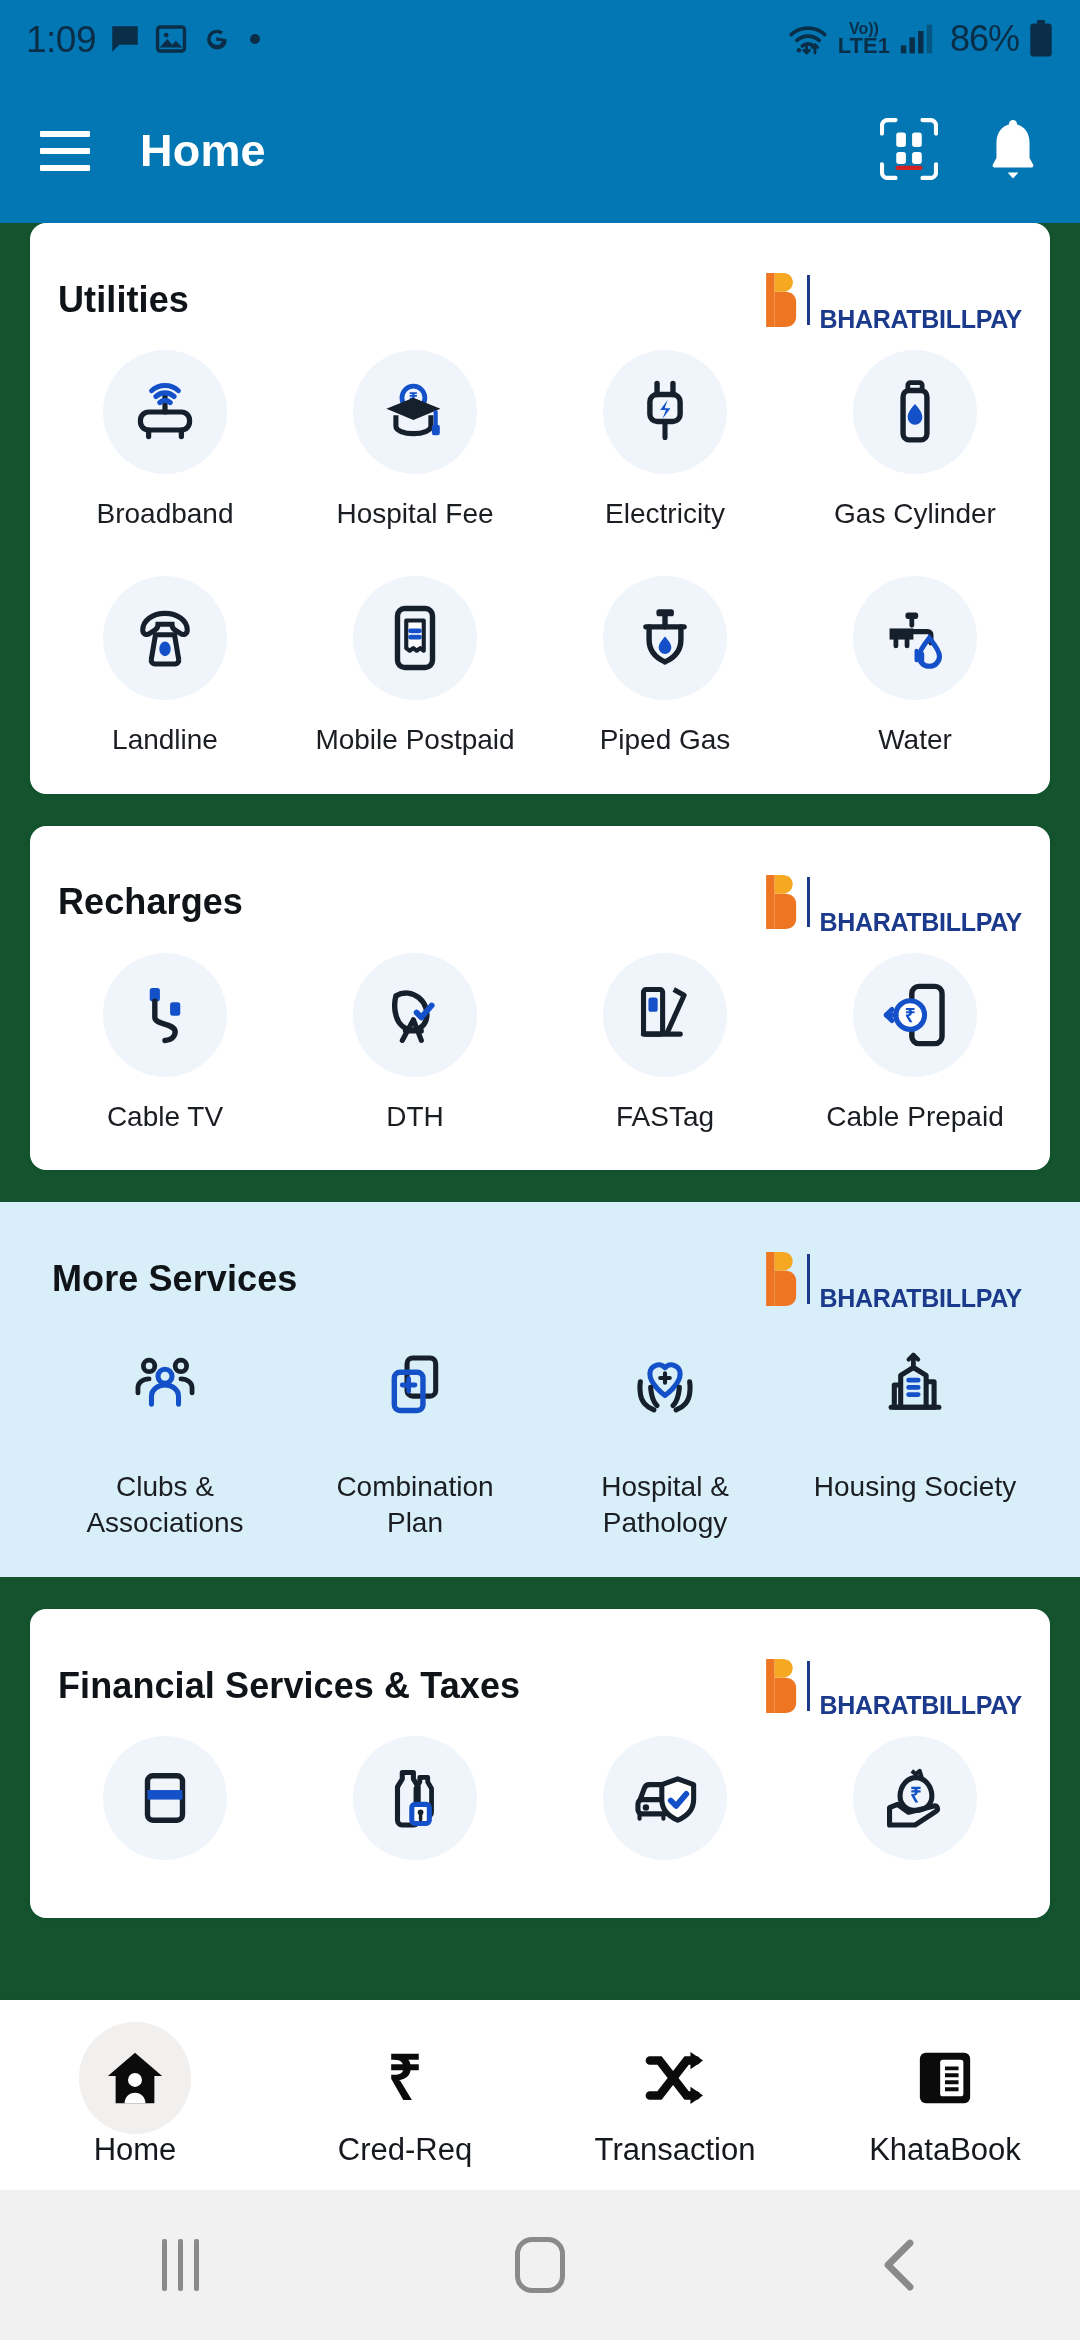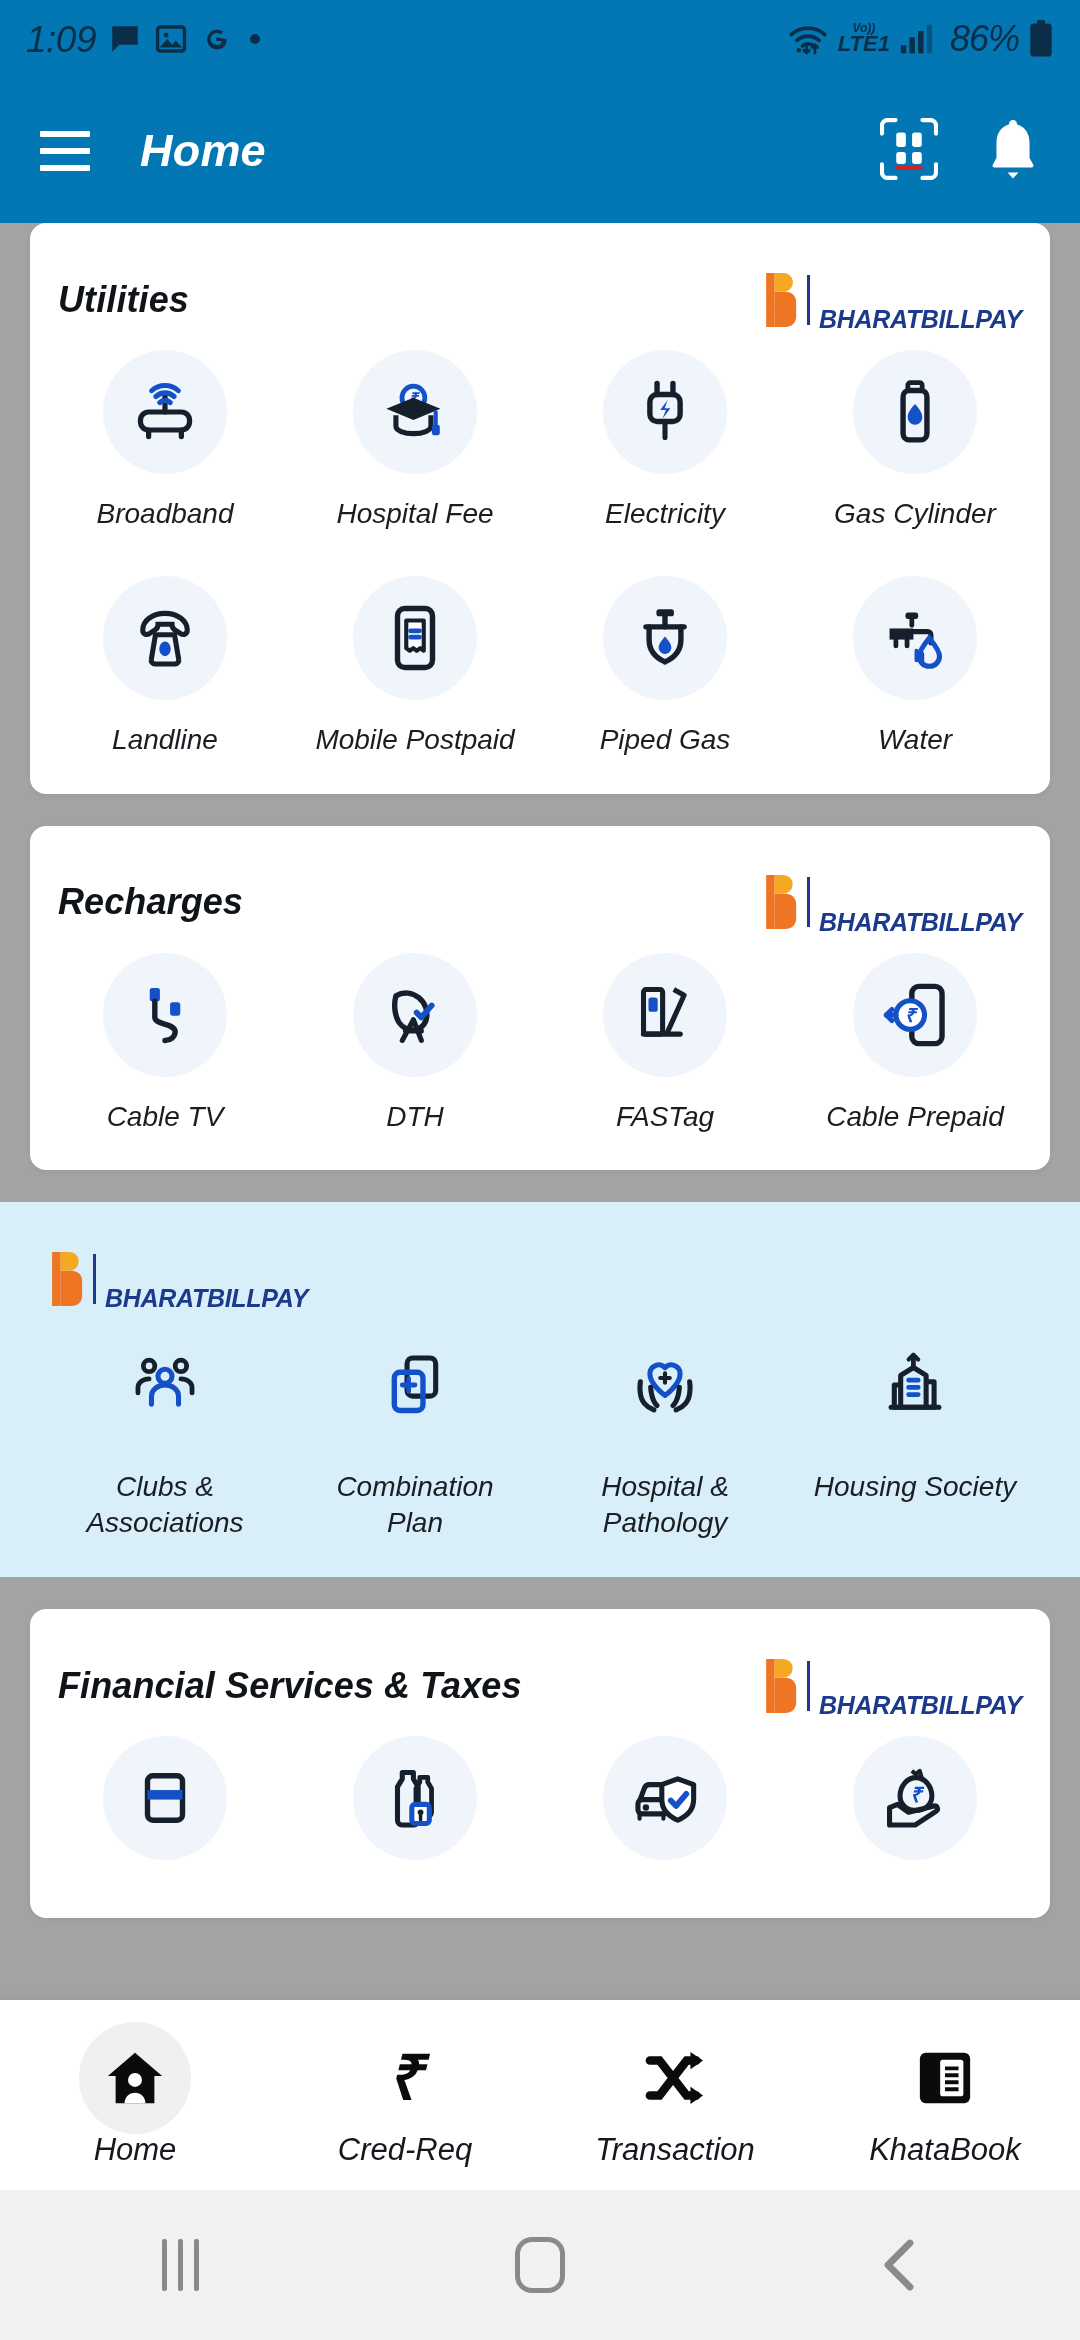--- a/index.html
+++ b/index.html
@@ -2,21 +2,21 @@
 <html><head>
 <meta charset="utf-8">
 <style>
   * { margin:0; padding:0; box-sizing:border-box; }
   html, body {
     width:1080px; height:2340px;
     font-family:"Liberation Sans", sans-serif;
     background:#EEF4FC;
     overflow:hidden;
   }
-  #screen { position:relative; width:1080px; height:2340px; background:#a3a3a3; overflow:hidden;font-style:italic; }
+  #screen { position:relative; width:1080px; height:2340px; background:#14532d; overflow:hidden; }
 
   
   .statusbar {
     position:absolute; top:0; left:0; width:1080px; height:78px;
     background:#0377B4; display:flex; align-items:center;
     padding:0 26px; color:#07314A;
   }
   .sb-left { display:flex; align-items:center; gap:12px; }
   .sb-time { font-size:37px; font-weight:400; color:#0A2E47; letter-spacing:-0.5px; line-height:1; }
   .sb-icon { display:flex; align-items:center; }
@@ -136,21 +136,21 @@
         <svg width="42" height="34" viewBox="0 0 30 24">
           <path d="M3 8.8a18 18 0 0 1 24 0" fill="none" stroke="#0A2E47" stroke-width="2.6" stroke-linecap="round"></path>
           <path d="M7 13a12 12 0 0 1 16 0" fill="none" stroke="#0A2E47" stroke-width="2.6" stroke-linecap="round"></path>
           <path d="M11 17a6 6 0 0 1 8 0" fill="none" stroke="#0A2E47" stroke-width="2.6" stroke-linecap="round"></path>
           <circle cx="8.5" cy="20" r="1.6" fill="#0A2E47"></circle>
           <path d="M14 16v6M14 22l-2-2M14 22l2-2" stroke="#0A2E47" stroke-width="2" fill="none" stroke-linecap="round"></path>
           <path d="M20 22v-6M20 16l-2 2M20 16l2 2" stroke="#0A2E47" stroke-width="2" fill="none" stroke-linecap="round"></path>
         </svg>
       </span>
       <span class="sb-icon" style="flex-direction:column;line-height:0.95;">
-        <span style="font-size:12px;color:#0A2E47;font-weight:700;display:block;">Vo))</span>
+        <span style="font-size:16px;color:#0A2E47;font-weight:700;display:block;">Vo))</span>
         <span style="font-size:22px;color:#0A2E47;font-weight:700;display:block;">LTE1</span>
       </span>
       <span class="sb-icon">
         <svg width="42" height="32" viewBox="0 0 26 20">
           <rect x="1" y="14" width="3.4" height="5" fill="#0A2E47"></rect>
           <rect x="6.4" y="9" width="3.4" height="10" fill="#0A2E47"></rect>
           <rect x="11.8" y="5" width="3.4" height="14" fill="#0A2E47"></rect>
           <rect x="17.2" y="1" width="3.4" height="18" fill="#0A2E47" opacity="0.45"></rect>
         </svg>
       </span>
@@ -385,20 +385,21 @@
             </svg>
           </div>
           <div class="tile-label">Cable Prepaid</div>
         </div>
 
       </div>
     </div>
 
     <div class="band">
       <div class="section-head">
+        <div class="section-title">More Services</div>
         <div class="bbps">
           <span class="bbps-b">
             <svg width="32" height="54" viewBox="0 0 20 34">
               <path d="M0 0h5.4v34H0z" fill="#EE7623"></path>
               <path d="M5.4 11.8h6.6c4 0 6.9 2.6 6.9 6.3v9.6c0 3.7-2.9 6.3-6.9 6.3H5.4z" fill="#EE7623"></path>
               <path d="M5.4 0h5.1c3.6 0 6.2 2.4 6.2 5.9s-2.6 5.9-6.2 5.9H5.4z" fill="#F7A823"></path>
             </svg>
           </span>
           <span class="bbps-div"></span>
           <span class="bbps-txt">

